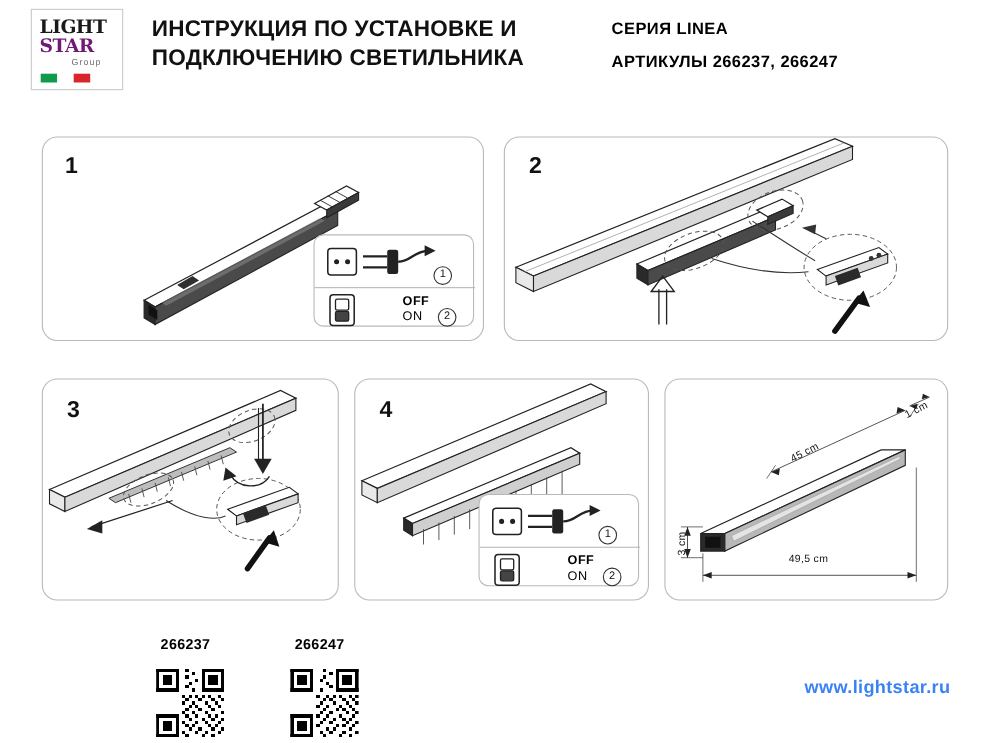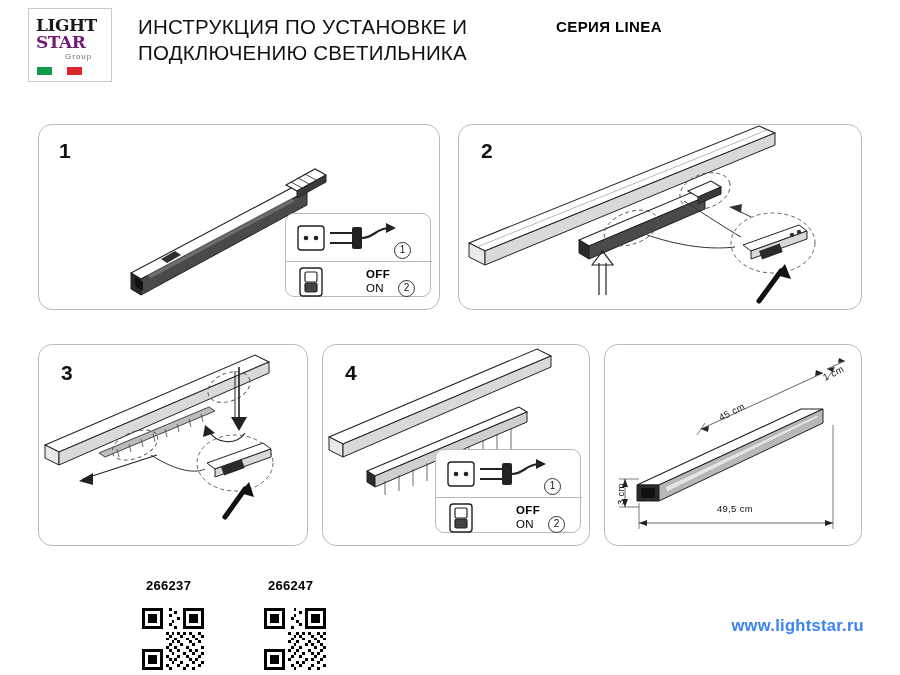--- a/index.html
+++ b/index.html
@@ -67,21 +67,21 @@
   .logo-flag i { display:block; height: 100%; width: 15px; }
   .flag-g { background: #0f9b4b; }
   .flag-w { background: #ffffff; }
   .flag-r { background: #d8262c; }
 
   .title {
     position: absolute;
     left: 138px; top: 14px;
     width: 360px;
     font-size: 20.5px;
-    font-weight: normal;
+    font-weight: bold;
     line-height: 26px;
     letter-spacing: 0.2px;
     color: #111;
   }
   .series {
     position: absolute;
     left: 556px; top: 18px;
     font-size: 15px;
     font-weight: bold;
     letter-spacing: 0.4px;
@@ -202,20 +202,21 @@
     <div class="logo-group">Group</div>
     <div class="logo-flag">
       <i class="flag-g"></i>
         <i class="flag-w"></i>
         <i class="flag-r"></i>
     </div>
   </div>
 
   <div class="title">ИНСТРУКЦИЯ ПО УСТАНОВКЕ И ПОДКЛЮЧЕНИЮ СВЕТИЛЬНИКА</div>
   <div class="series">СЕРИЯ LINEA</div>
+  <div class="articles">АРТИКУЛЫ 266237, 266247</div>
 </div>
 
 <div class="panel" id="panel1">
   <div class="step-num" style="left:20px; top:14px;">1</div>
 
   <svg width="402" height="186" viewBox="0 0 402 186">
 
     <g>
       <polygon points="92,148 258,60 268,66 102,154" fill="#ffffff" stroke="#222" stroke-width="1.1"></polygon>
       <polygon points="92,148 102,154 102,170 92,164" fill="#2a2a2a" stroke="#222" stroke-width="1"></polygon>

